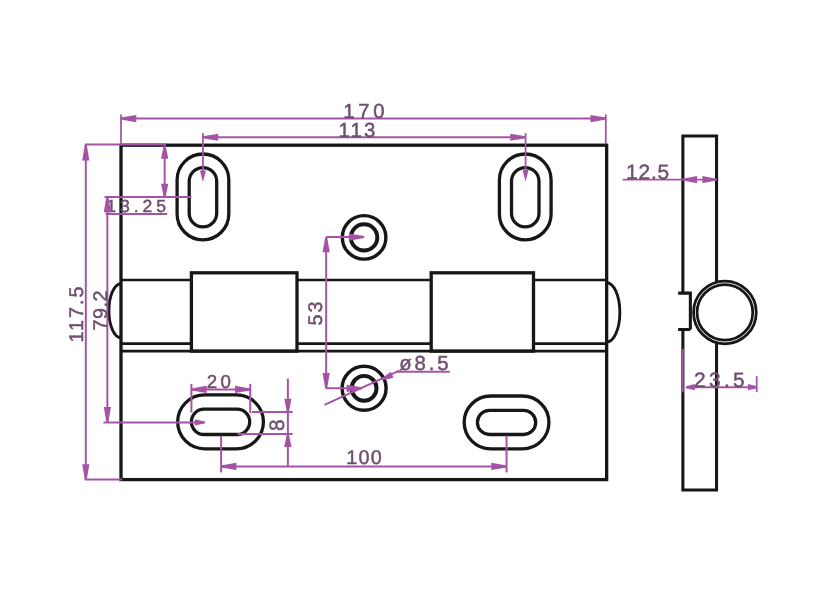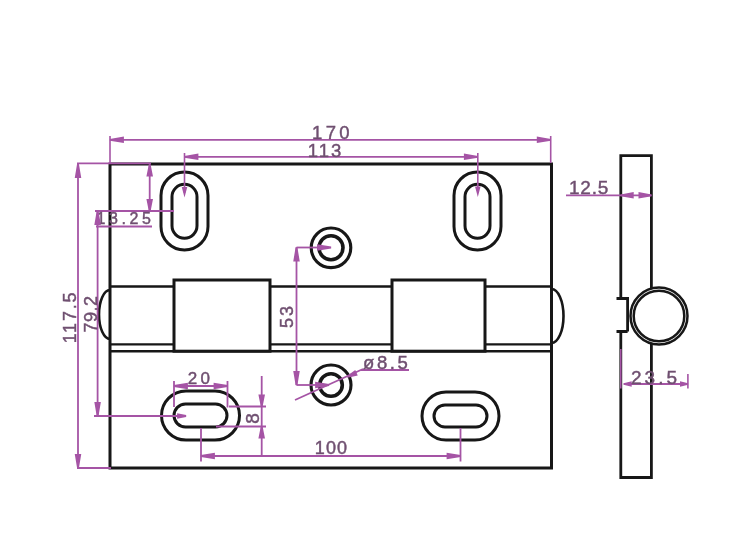--- a/index.html
+++ b/index.html
@@ -1,16 +1,16 @@
 <!DOCTYPE html>
 <html><head>
 <meta charset="utf-8">
 <style>
   html,body{margin:0;padding:0;background:#ffffff;}
-  .wrap{width:750px;height:450px;position:relative;background:#ffffff;margin-top:32px;}
+  .wrap{width:750px;height:450px;position:relative;background:#ffffff;}
   text{font-family:"Liberation Sans",sans-serif;fill:#6f4f70;stroke:#6f4f70;stroke-width:0.45px;}
 </style>
 </head>
 <body>
 <div class="wrap">
 <svg width="750" height="540" viewBox="0 0 750 540">
 <rect x="0" y="0" width="750" height="540" fill="#ffffff"></rect>
 
 <g stroke="#171717" stroke-width="3" fill="none">
 <rect x="110" y="132" width="441.5" height="304"></rect>

